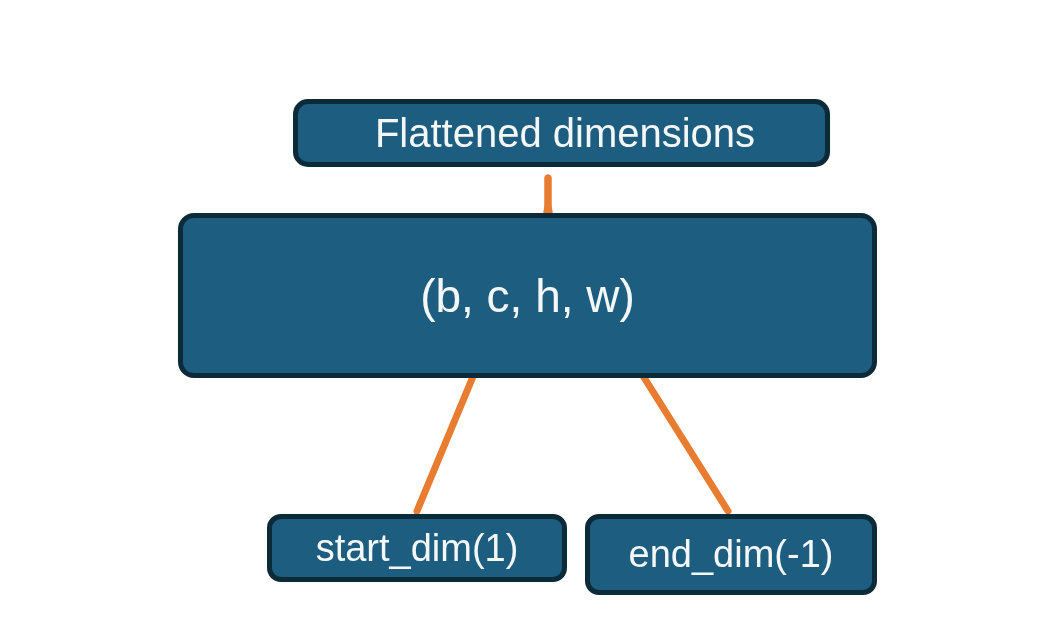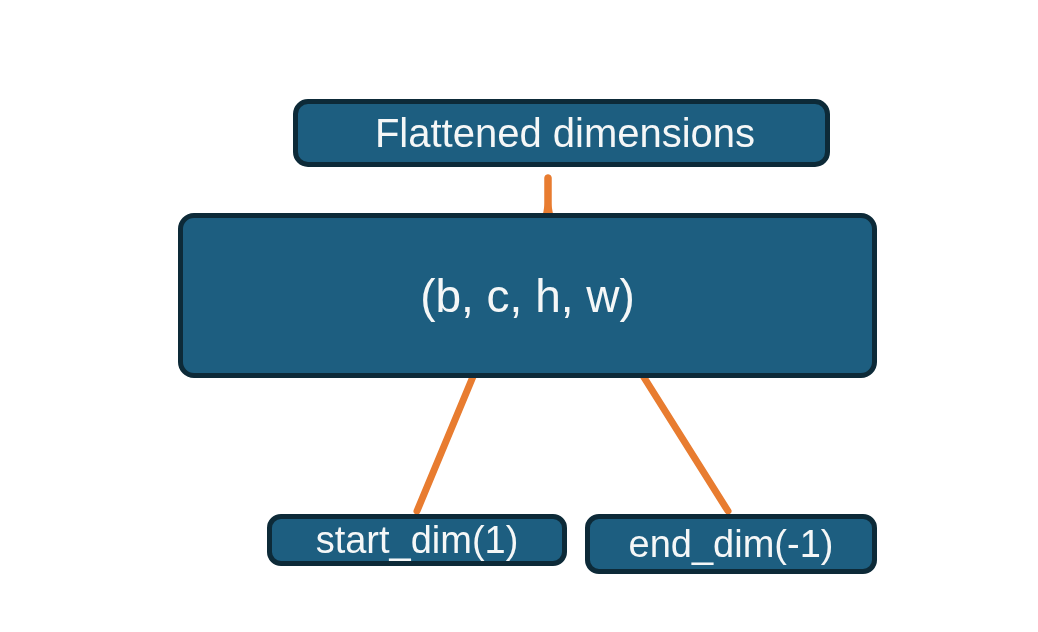--- a/index.html
+++ b/index.html
@@ -43,27 +43,27 @@
     padding-left: 7px;
   }
   .node--main {
     left: 178px; top: 213px;
     width: 699px; height: 165px;
     border-radius: 16px;
     font-size: 46px;
   }
   .node--start {
     left: 267px; top: 514px;
-    width: 300px; height: 52px;
+    width: 300px; height: 68px;
     border-radius: 14px;
     font-size: 38px;
   }
   .node--end {
     left: 585px; top: 514px;
-    width: 292px; height: 60px;
+    width: 292px; height: 81px;
     border-radius: 14px;
     font-size: 38px;
   }
   .overlay {
     position: absolute;
     left: 0; top: 0;
     width: 1038px;
     height: 632px;
     pointer-events: none;
   }

